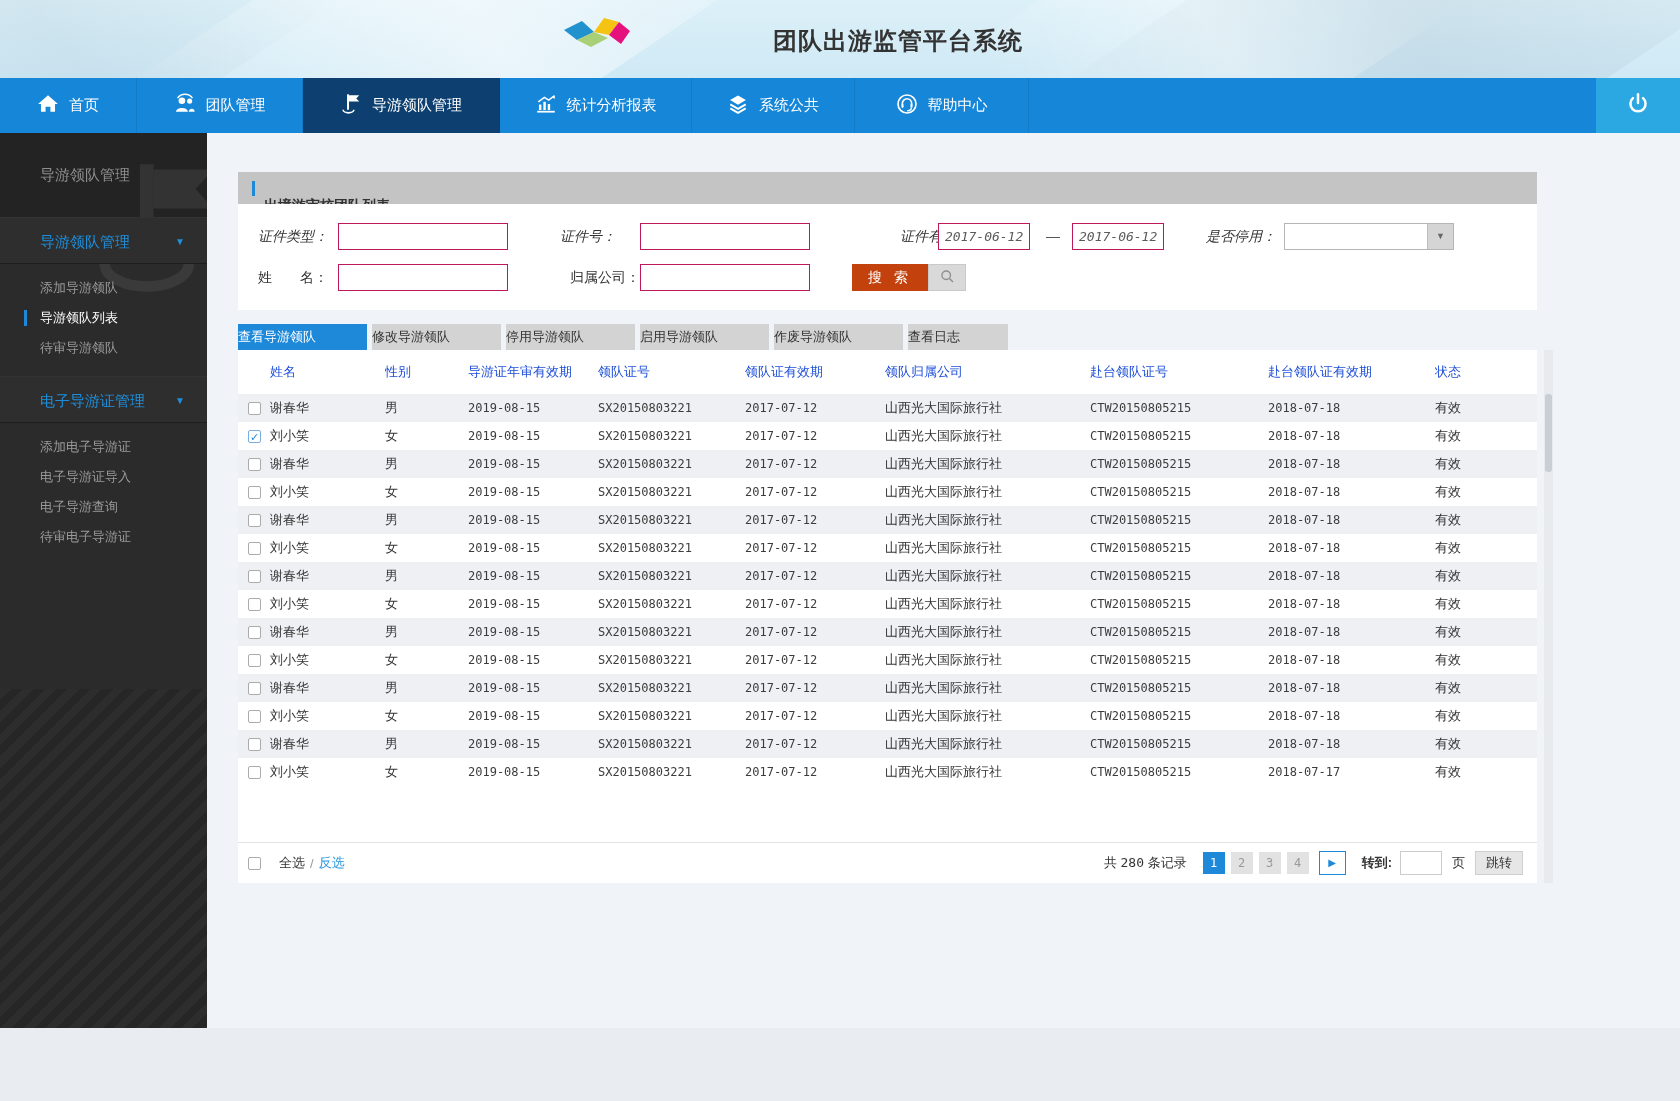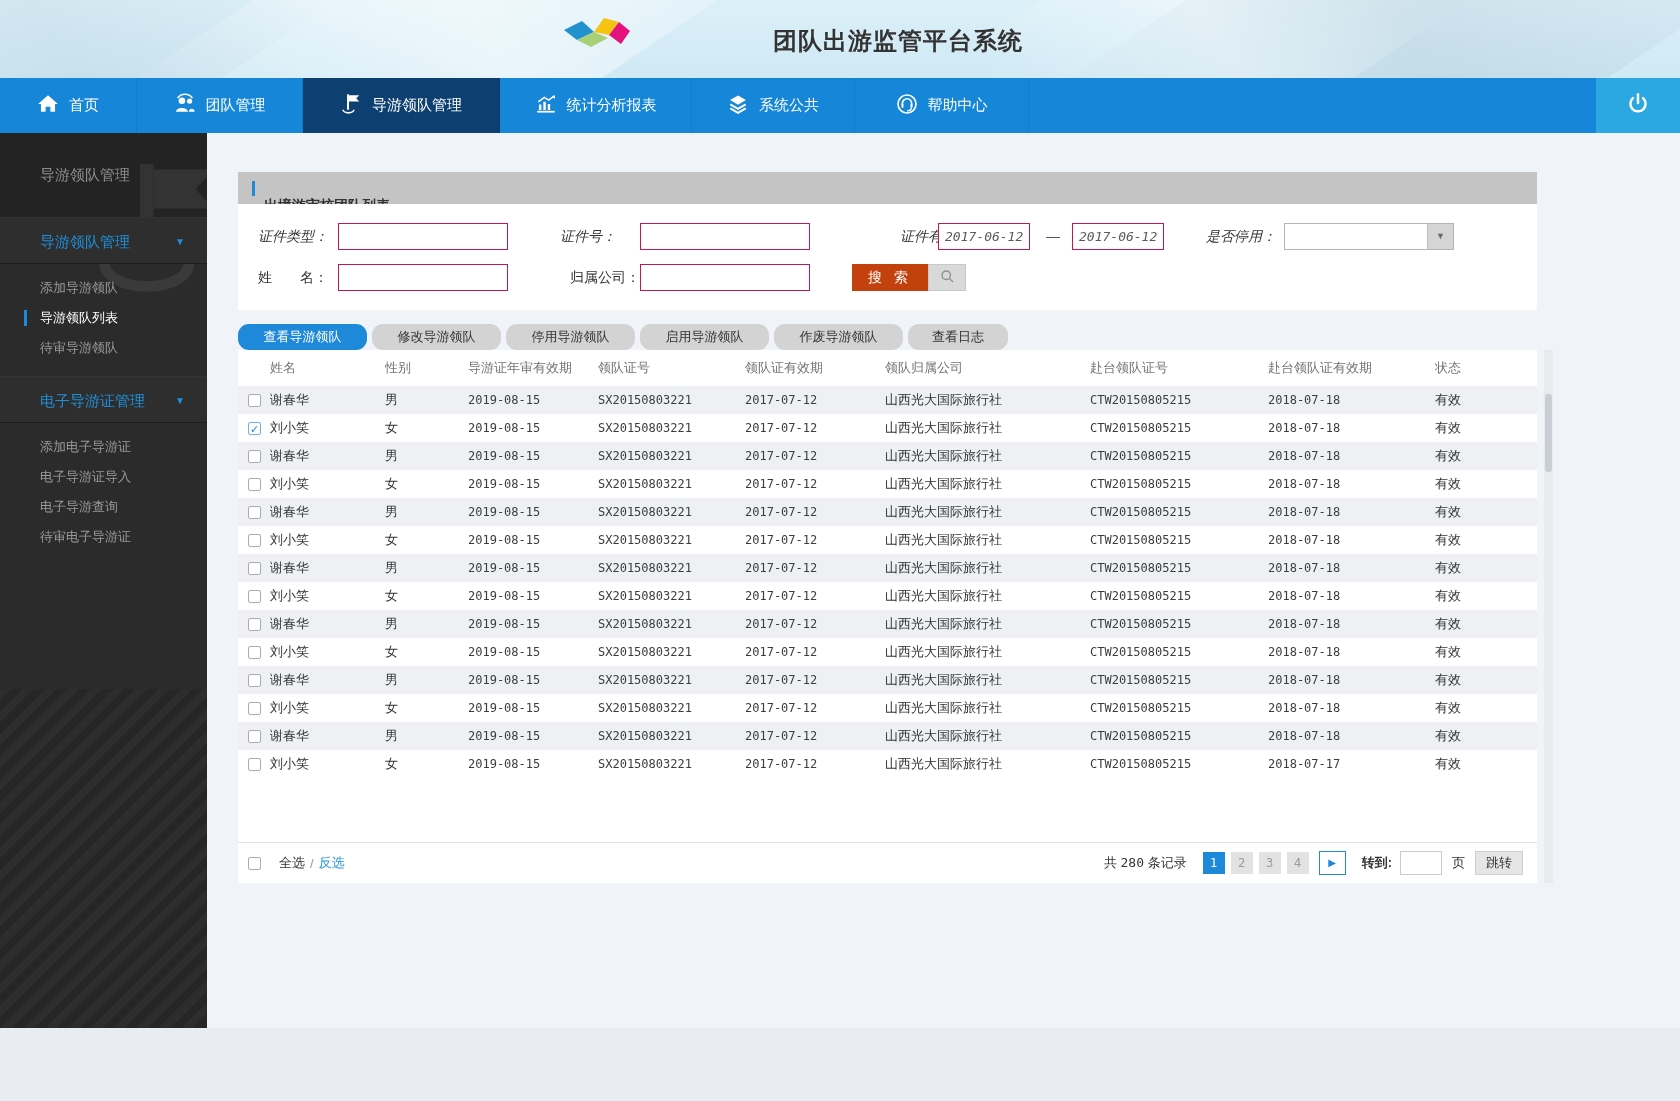--- a/index.html
+++ b/index.html
@@ -69,27 +69,27 @@
   .select-arrow { position:absolute; right:0; top:0; width:26px; height:25px; background:#d5d5d5;
     border-left:1px solid #bdbdbd; text-align:center; line-height:25px; font-size:9px; color:#666; }
   .search-btn { position:absolute; left:614px; top:60px; width:76px; height:27px; background:#c2410c; color:#fff;
     border:none; font-size:14px; letter-spacing:4px; cursor:pointer; font-family:inherit; }
   .mag-box { position:absolute; left:690px; top:60px; width:38px; height:27px; background:#d9d9d9;
     border:1px solid #c9c9c9; display:flex; align-items:center; justify-content:center; cursor:pointer; }
   .mag-box svg { width:17px; height:17px; }
 
   
   .tabs { margin-top:14px; display:flex; gap:5px; height:26px; }
-  .tab { width:129px; text-align:center; line-height:26px; font-size:13px; background:#d3d3d3; color:#333; cursor:pointer;border-radius:11px; }
+  .tab { width:129px; line-height:26px; font-size:13px; background:#d3d3d3; color:#333; cursor:pointer; }
   .tab.active { background:#1e88d9; color:#fff; }
   .tab:last-child { width:100px; }
 
   
   .table-box { background:#fff; height:533px; position:relative; }
-  .thead { height:36px; display:flex; align-items:center; color:#737373; font-size:13px; }
+  .thead { height:44px; display:flex; align-items:center; color:#1d4ed8; font-size:13px; }
   .trow { height:28px; display:flex; align-items:center; font-size:13px; color:#333; }
   .trow.stripe { background:#eef0f3; }
   .cell { overflow:hidden; white-space:nowrap; }
   .c0{width:32px; padding-left:10px;} .c1{width:115px} .c2{width:83px} .c3{width:130px} .c4{width:147px}
   .c5{width:140px} .c6{width:205px} .c7{width:178px} .c8{width:167px} .c9{flex:1}
   .num { font-family:"DejaVu Sans Mono","Liberation Mono",monospace; font-size:12px; color:#3c3c3c; }
   .cbx { width:13px; height:13px; border:1px solid #ababab; border-radius:2px; background:#fff;
     font-size:11px; line-height:12px; text-align:center; color:#1e88d9; font-weight:bold; cursor:pointer; }
   .cbx.checked { border-color:#7aadde; }
 

